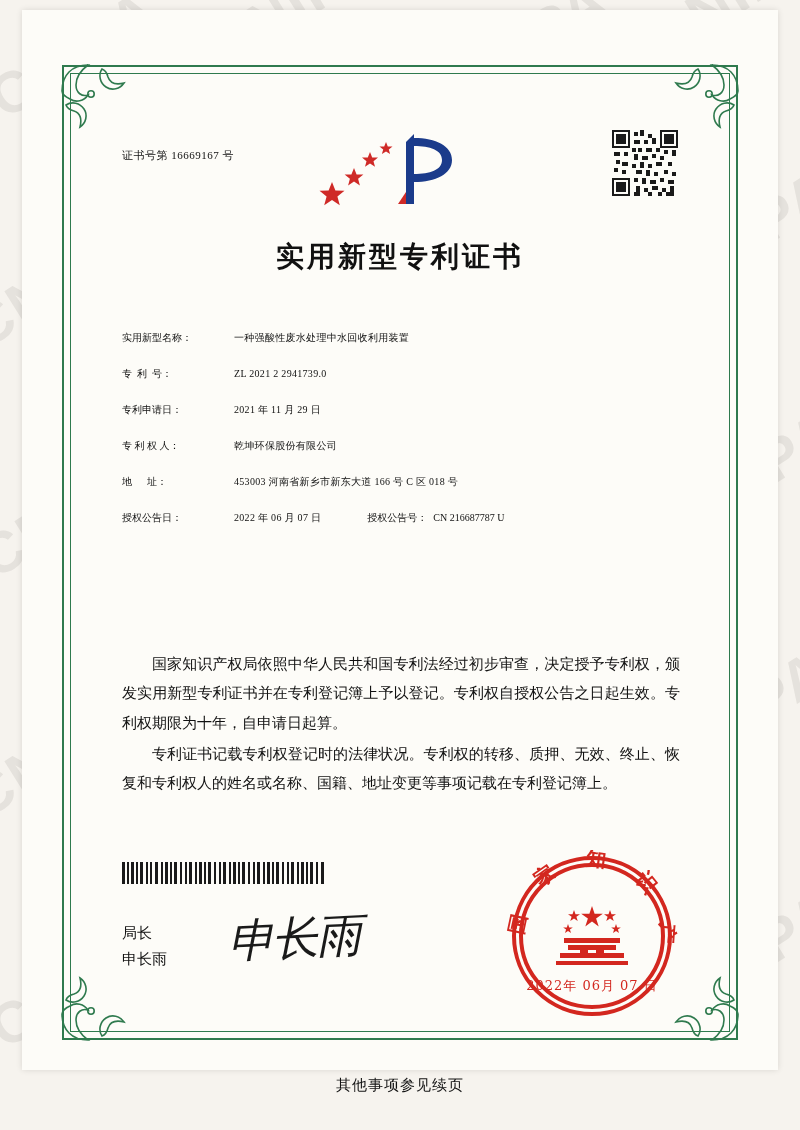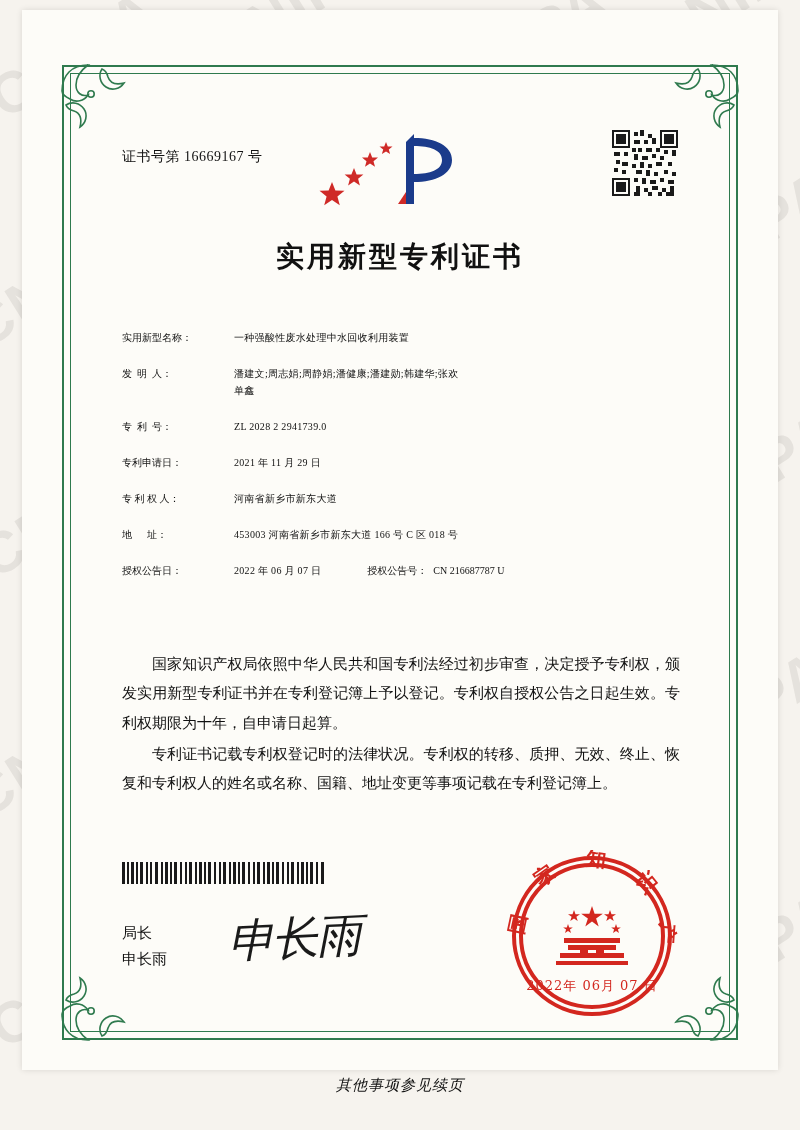--- a/index.html
+++ b/index.html
@@ -80,21 +80,21 @@
     top: 80px;
     right: 66px;
     bottom: 52px;
   }
 
   
   .cert-no {
     position: absolute;
     left: 34px;
     top: 58px;
-    font-size: 14px;
+    font-size: 11px;
     color: #111;
     letter-spacing: 0.5px;
   }
   .logo {
     position: absolute;
     left: 50%;
     top: 42px;
     transform: translateX(-50%);
     width: 180px;
     height: 78px;
@@ -225,21 +225,20 @@
   .outside-note {
     position: absolute;
     left: 0;
     right: 0;
     top: 1076px;
     text-align: center;
     font-size: 15px;
     color: #111;
     z-index: 2;
     letter-spacing: 1px;
-    font-style: italic;
   }
 </style>
 </head>
 <body>
 
 <div class="watermark-layer">
   <div class="wm" style="left:-20px;  top:20px;">CNIPA</div>
   <div class="wm" style="left:200px; top:-30px;">CNIPA</div>
   <div class="wm" style="left:430px; top:10px;">CNIPA</div>
   <div class="wm" style="left:640px; top:-40px;">CNIPA</div>
@@ -384,41 +383,34 @@
 
     <div class="title">实用新型专利证书</div>
 
     <div class="fields">
 
       <div class="field-row">
         <div class="field-label">实用新型名称：</div>
         <div class="field-value">一种强酸性废水处理中水回收利用装置</div>
       </div>
 
-      <div class="field-row">
-        <div class="field-label">发  明  人：</div>
-        <div class="field-value">
-          <span>潘建文;周志娟;周静娟;潘健康;潘建勋;韩建华;张欢</span>
-          <span class="cont">单鑫</span>
-        </div>
-      </div>
 
       <div class="field-row">
         <div class="field-label">专  利  号：</div>
-        <div class="field-value">ZL 2028 2 2941739.0</div>
+        <div class="field-value">ZL 2021 2 2941739.0</div>
       </div>
 
       <div class="field-row">
         <div class="field-label">专利申请日：</div>
         <div class="field-value">2021 年 11 月 29 日</div>
       </div>
 
       <div class="field-row">
         <div class="field-label">专 利 权 人：</div>
-        <div class="field-value">河南省新乡市新东大道</div>
+        <div class="field-value">乾坤环保股份有限公司</div>
       </div>
 
       <div class="field-row">
         <div class="field-label">地      址：</div>
         <div class="field-value">453003 河南省新乡市新东大道 166 号 C 区 018 号</div>
       </div>
 
       <div class="field-row dual">
         <div class="field-label">授权公告日：</div>
         <div class="field-value">2022 年 06 月 07 日</div>

